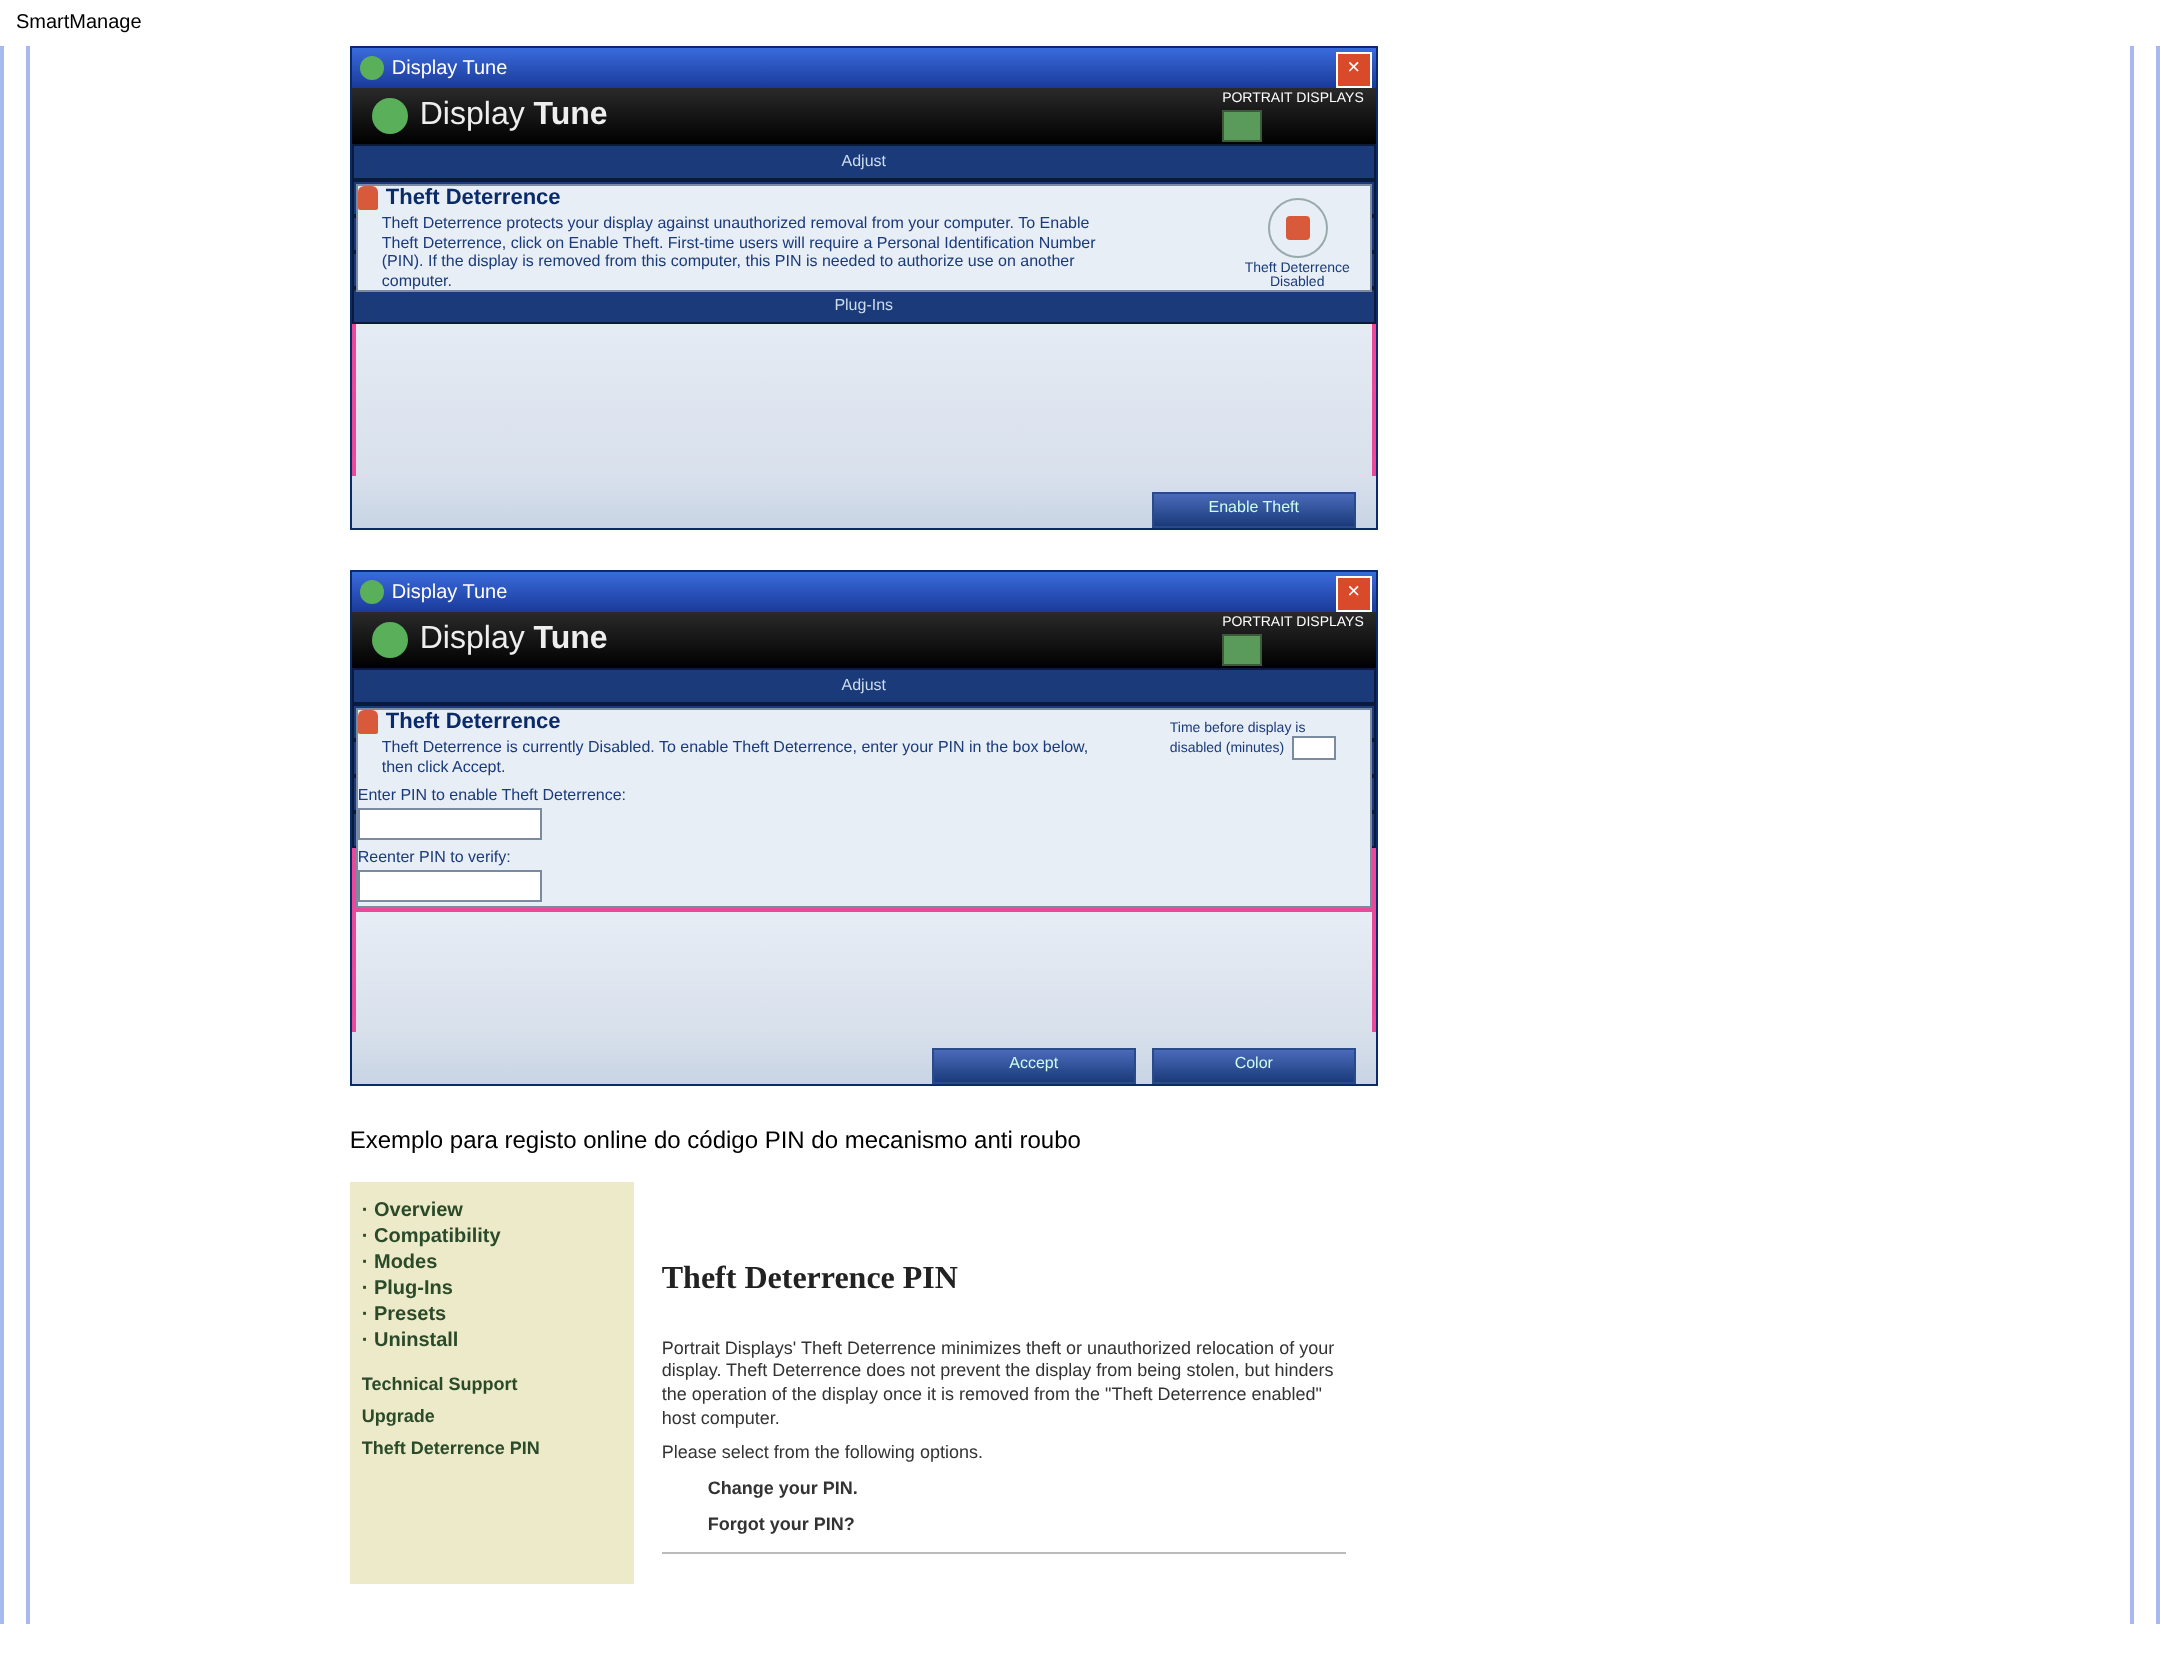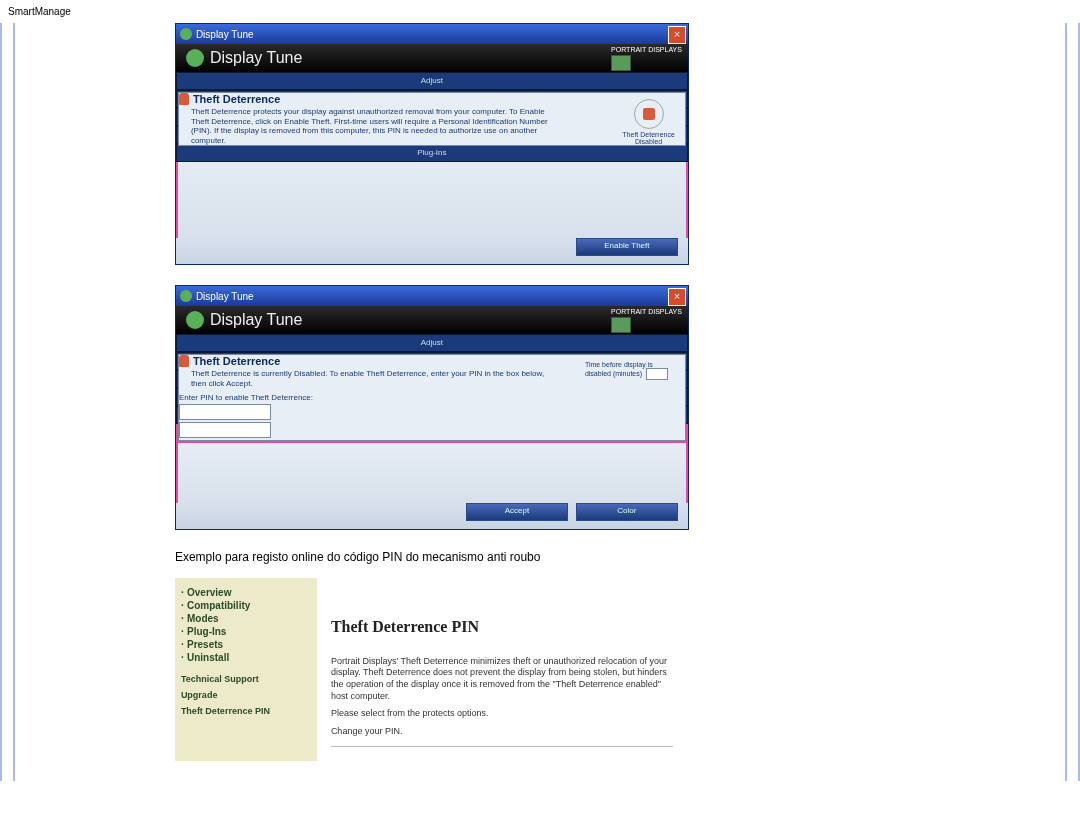--- a/index.html
+++ b/index.html
@@ -83,21 +83,21 @@
   height: 18px;
   background: #5ab05a;
   border-radius: 50%;
   margin-right: 6px;
 }
 .brand-text {
   font-size: 16px;
   color: #eee;
 }
 .brand-text .bold {
-  font-weight: normal;
+  font-weight: bold;
 }
 .brand-right {
   position: absolute;
   right: 6px;
   font-size: 7px;
   text-align: right;
   line-height: 1;
 }
 .brand-right .badge {
   margin-top: 2px;
@@ -186,21 +186,21 @@
   margin: 0 2px;
 }
 .gap-area.tall {
   height: 60px;
 }
 .btn-row {
   background: linear-gradient(#d8e0ec, #c8d4e4);
   height: 26px;
   display: flex;
   justify-content: flex-end;
-  align-items: flex-start;
+  align-items: flex-end;
   padding: 0 10px;
   gap: 8px;
 }
 .btn3d {
   width: 100px;
   height: 16px;
   border: 1px solid #2a4a8a;
   background: linear-gradient(#4a6aba, #1a3a7a);
   color: #cfe;
   font-size: 8px;
@@ -287,21 +287,22 @@
 }
 .web-main .body {
   font-size: 9px;
   color: #333;
   line-height: 1.3;
 }
 .web-main .body p {
   margin: 6px 0;
 }
 .web-main .body .bold {
-  font-weight: normal;
+  font-weight: bold;
+  margin-left: 23px;
 }
 .web-main hr {
   border: none;
   border-bottom: 1px solid #bbb;
   margin-top: 8px;
 }
 </style>
 </head>
 <body>
 
@@ -380,20 +381,21 @@
           <span class="lock-icon"></span>
           <span class="section-title">Theft Deterrence</span>
         </div>
         <div class="pane-desc">Theft Deterrence is currently Disabled. To enable Theft Deterrence, enter your PIN in the box below, then click Accept.</div>
         <div class="time-note">
           <span>Time before display is disabled (minutes)</span>
           &nbsp;<span class="tinyinput"></span>
         </div>
         <div class="pin-field-label">Enter PIN to enable Theft Deterrence:</div>
         <div class="pin-input"></div>
+        <div class="pin-field-label">Reenter PIN to verify:</div>
         <div class="pin-input"></div>
       </div>
       <div class="gap-area tall"></div>
       <div class="btn-row">
         <div class="btn3d">Accept</div>
         <div class="btn3d">Color</div>
       </div>
     </div>
 
     <div class="caption">Exemplo para registo online do código PIN do mecanismo anti roubo</div>
@@ -409,22 +411,23 @@
           <li>Uninstall</li>
         </ul>
         <div class="minor">Technical Support</div>
         <div class="minor">Upgrade</div>
         <div class="minor">Theft Deterrence PIN</div>
       </div>
       <div class="web-main">
         <h2>Theft Deterrence PIN</h2>
         <div class="body">
           <p>Portrait Displays' Theft Deterrence minimizes theft or unauthorized relocation of your display. Theft Deterrence does not prevent the display from being stolen, but hinders the operation of the display once it is removed from the "Theft Deterrence enabled" host computer.</p>
-          <p>Please select from the protects options.</p>
+          <p>Please select from the following options.</p>
           <p class="bold">Change your PIN.</p>
+          <p class="bold">Forgot your PIN?</p>
           <hr>
         </div>
       </div>
     </div>
 
   </div>
   <div class="right-rule"></div>
 </div>
 
 </body></html>

